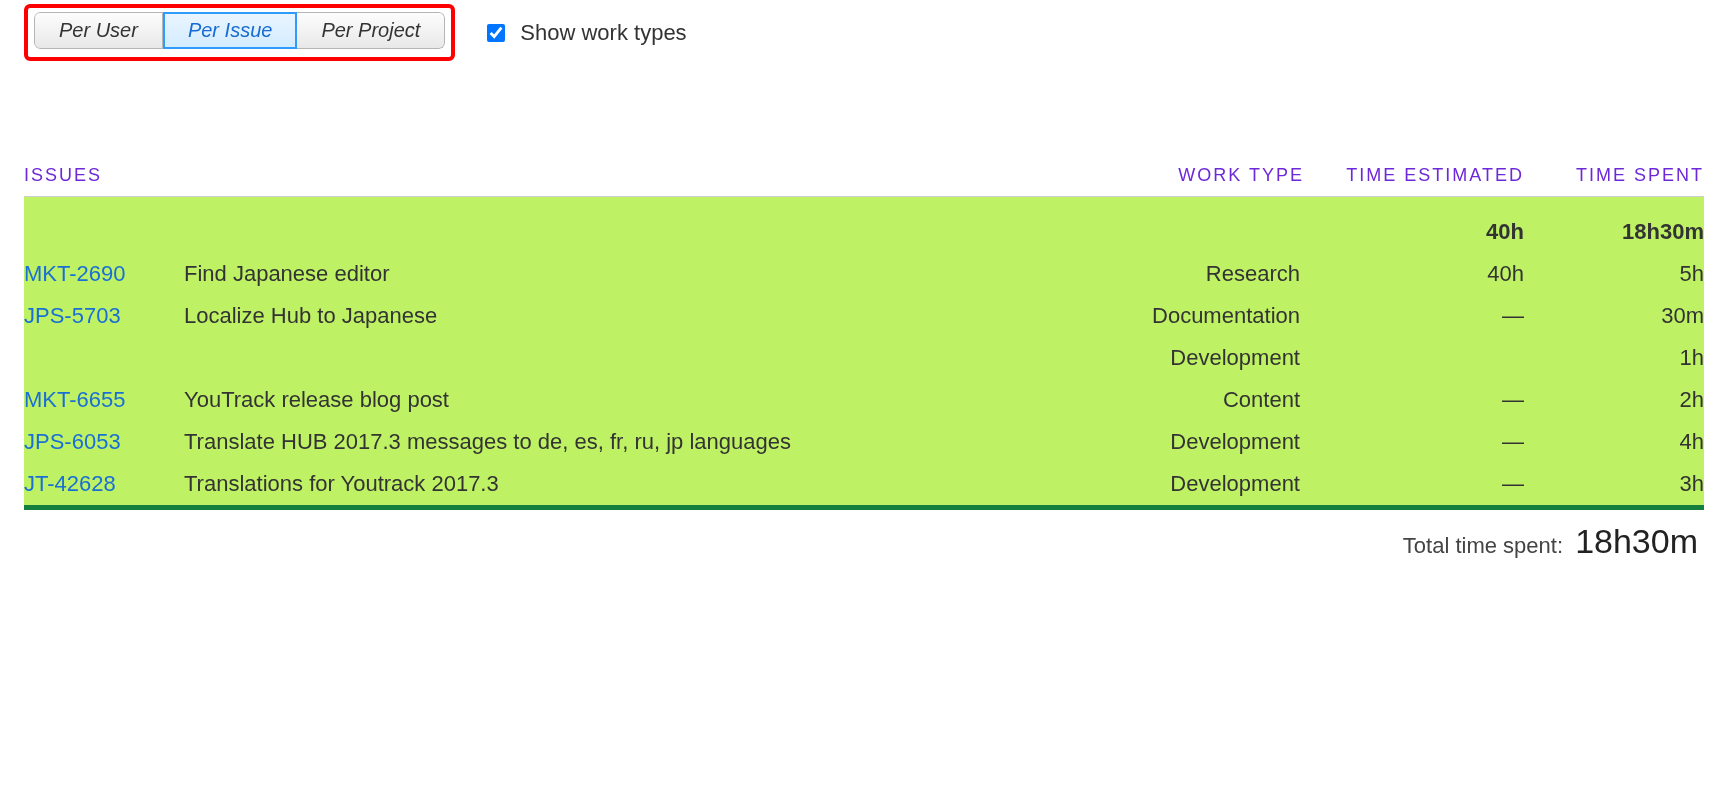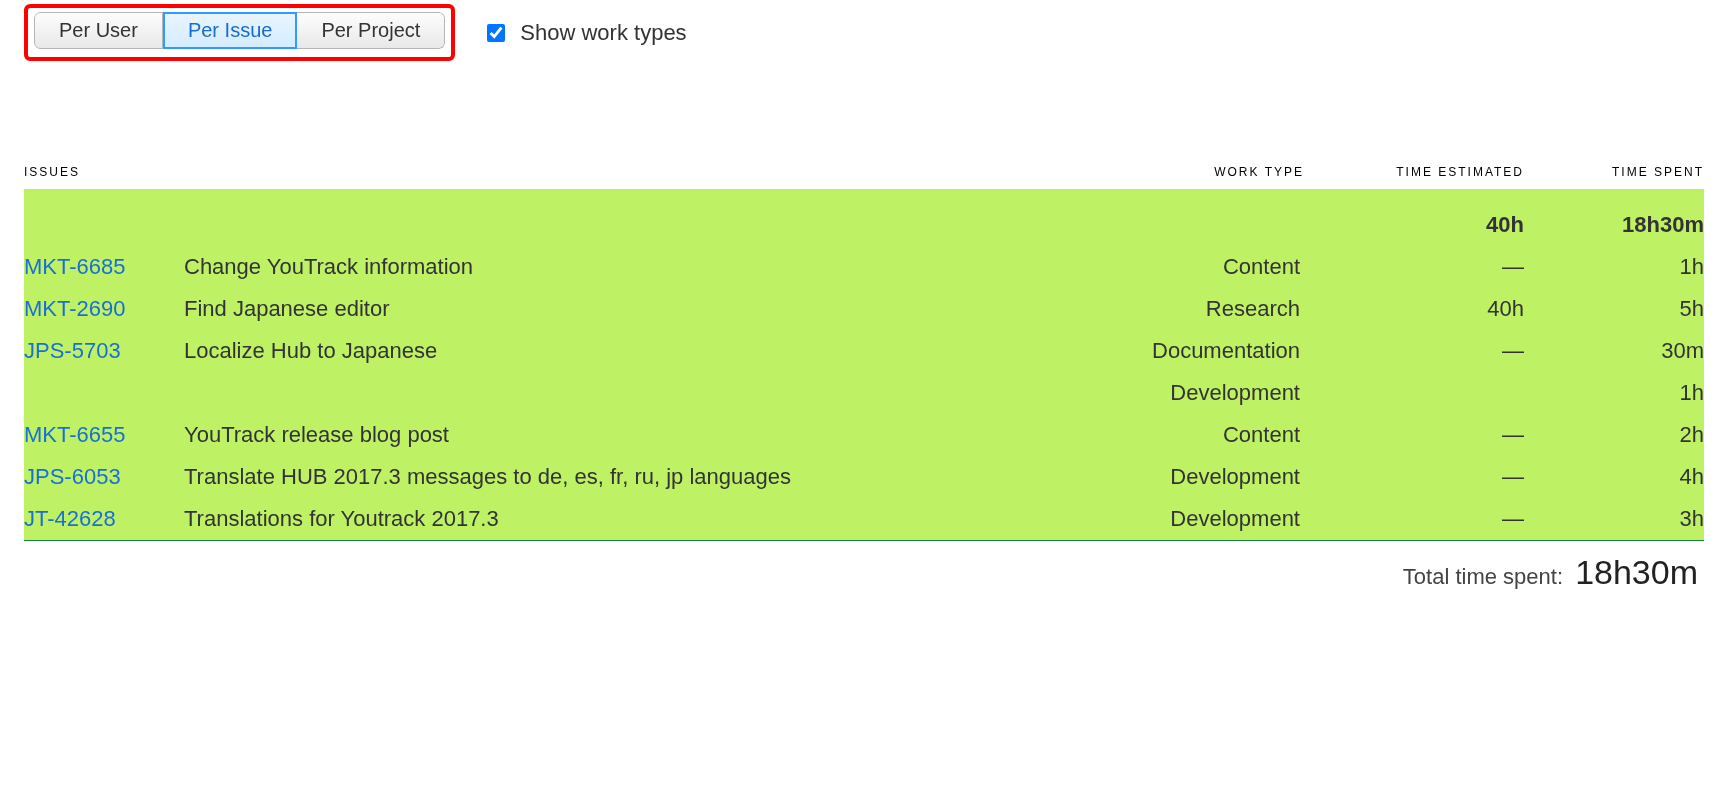--- a/index.html
+++ b/index.html
@@ -33,20 +33,21 @@
     overflow: hidden;
   }
   .seg-btn {
     font-size: 20px;
     padding: 6px 24px;
     border: 1px solid #b5b5b5;
     background: linear-gradient(#fdfdfd, #e8e8e8);
     color: #333;
     cursor: pointer;
     user-select: none;
+    font-style: italic;
   }
   .seg-btn + .seg-btn { border-left: none; }
   .seg-btn.first { border-top-left-radius: 6px; border-bottom-left-radius: 6px; }
   .seg-btn.last  { border-top-right-radius: 6px; border-bottom-right-radius: 6px; }
   .seg-btn.active {
     background: linear-gradient(#eaf5ff, #d2ecff);
     border: 1px solid #2f9bff;
     color: #176bd1;
     box-shadow: inset 0 0 0 1px #2f9bff;
   }
@@ -70,39 +71,39 @@
     table-layout: fixed;
   }
   .report col.c-id    { width: 160px; }
   .report col.c-title { width: auto; }
   .report col.c-wt    { width: 220px; }
   .report col.c-est   { width: 220px; }
   .report col.c-spent { width: 180px; }
 
   .report thead th {
     font-weight: 400;
-    color: #000000;
+    color: #6d28d9;
     letter-spacing: 2px;
-    font-size: 12px;
+    font-size: 18px;
     text-align: left;
     padding: 10px 0;
     border-bottom: 1px solid #cfcfcf;
   }
   .report thead th.right { text-align: right; }
   .report thead th.issues-label { white-space: nowrap; }
 
   .report tbody tr td {
     padding: 8px 0;
     font-size: 22px;
     color: #333;
     vertical-align: middle;
   }
   .report tbody { background: #bef264; }
   .report tbody tr.totals td { font-weight: 700; padding-top: 22px; }
-  .report tbody tr.last-row td { border-bottom: 1px solid #15803d; }
+  .report tbody tr.last-row td { border-bottom: 5px solid #15803d; }
   .report td.right { text-align: right; }
   .report td.wt { text-align: right; padding-right: 4px; }
   .issue-link { color: #1a6fd6; text-decoration: none; }
   .dash { color: #333; }
 
   
   .footer {
     text-align: right;
     margin-top: 12px;
     padding-right: 6px;
@@ -159,27 +160,20 @@
     </thead>
     <tbody id="report-body">
       <tr class="totals">
         <td></td>
           <td></td>
           <td></td>
         <td class="right">40h</td>
         <td class="right">18h30m</td>
       </tr>
 
-    <tr>
-          <td><a href="#" class="issue-link">MKT-6685</a></td>
-          <td>Change YouTrack information</td>
-          <td class="wt right">Content</td>
-          <td class="right dash">—</td>
-          <td class="right">1h</td>
-        </tr>
         <tr>
           <td><a href="#" class="issue-link">MKT-2690</a></td>
           <td>Find Japanese editor</td>
           <td class="wt right">Research</td>
           <td class="right">40h</td>
           <td class="right">5h</td>
         </tr>
         <tr>
           <td><a href="#" class="issue-link">JPS-5703</a></td>
           <td>Localize Hub to Japanese</td>

